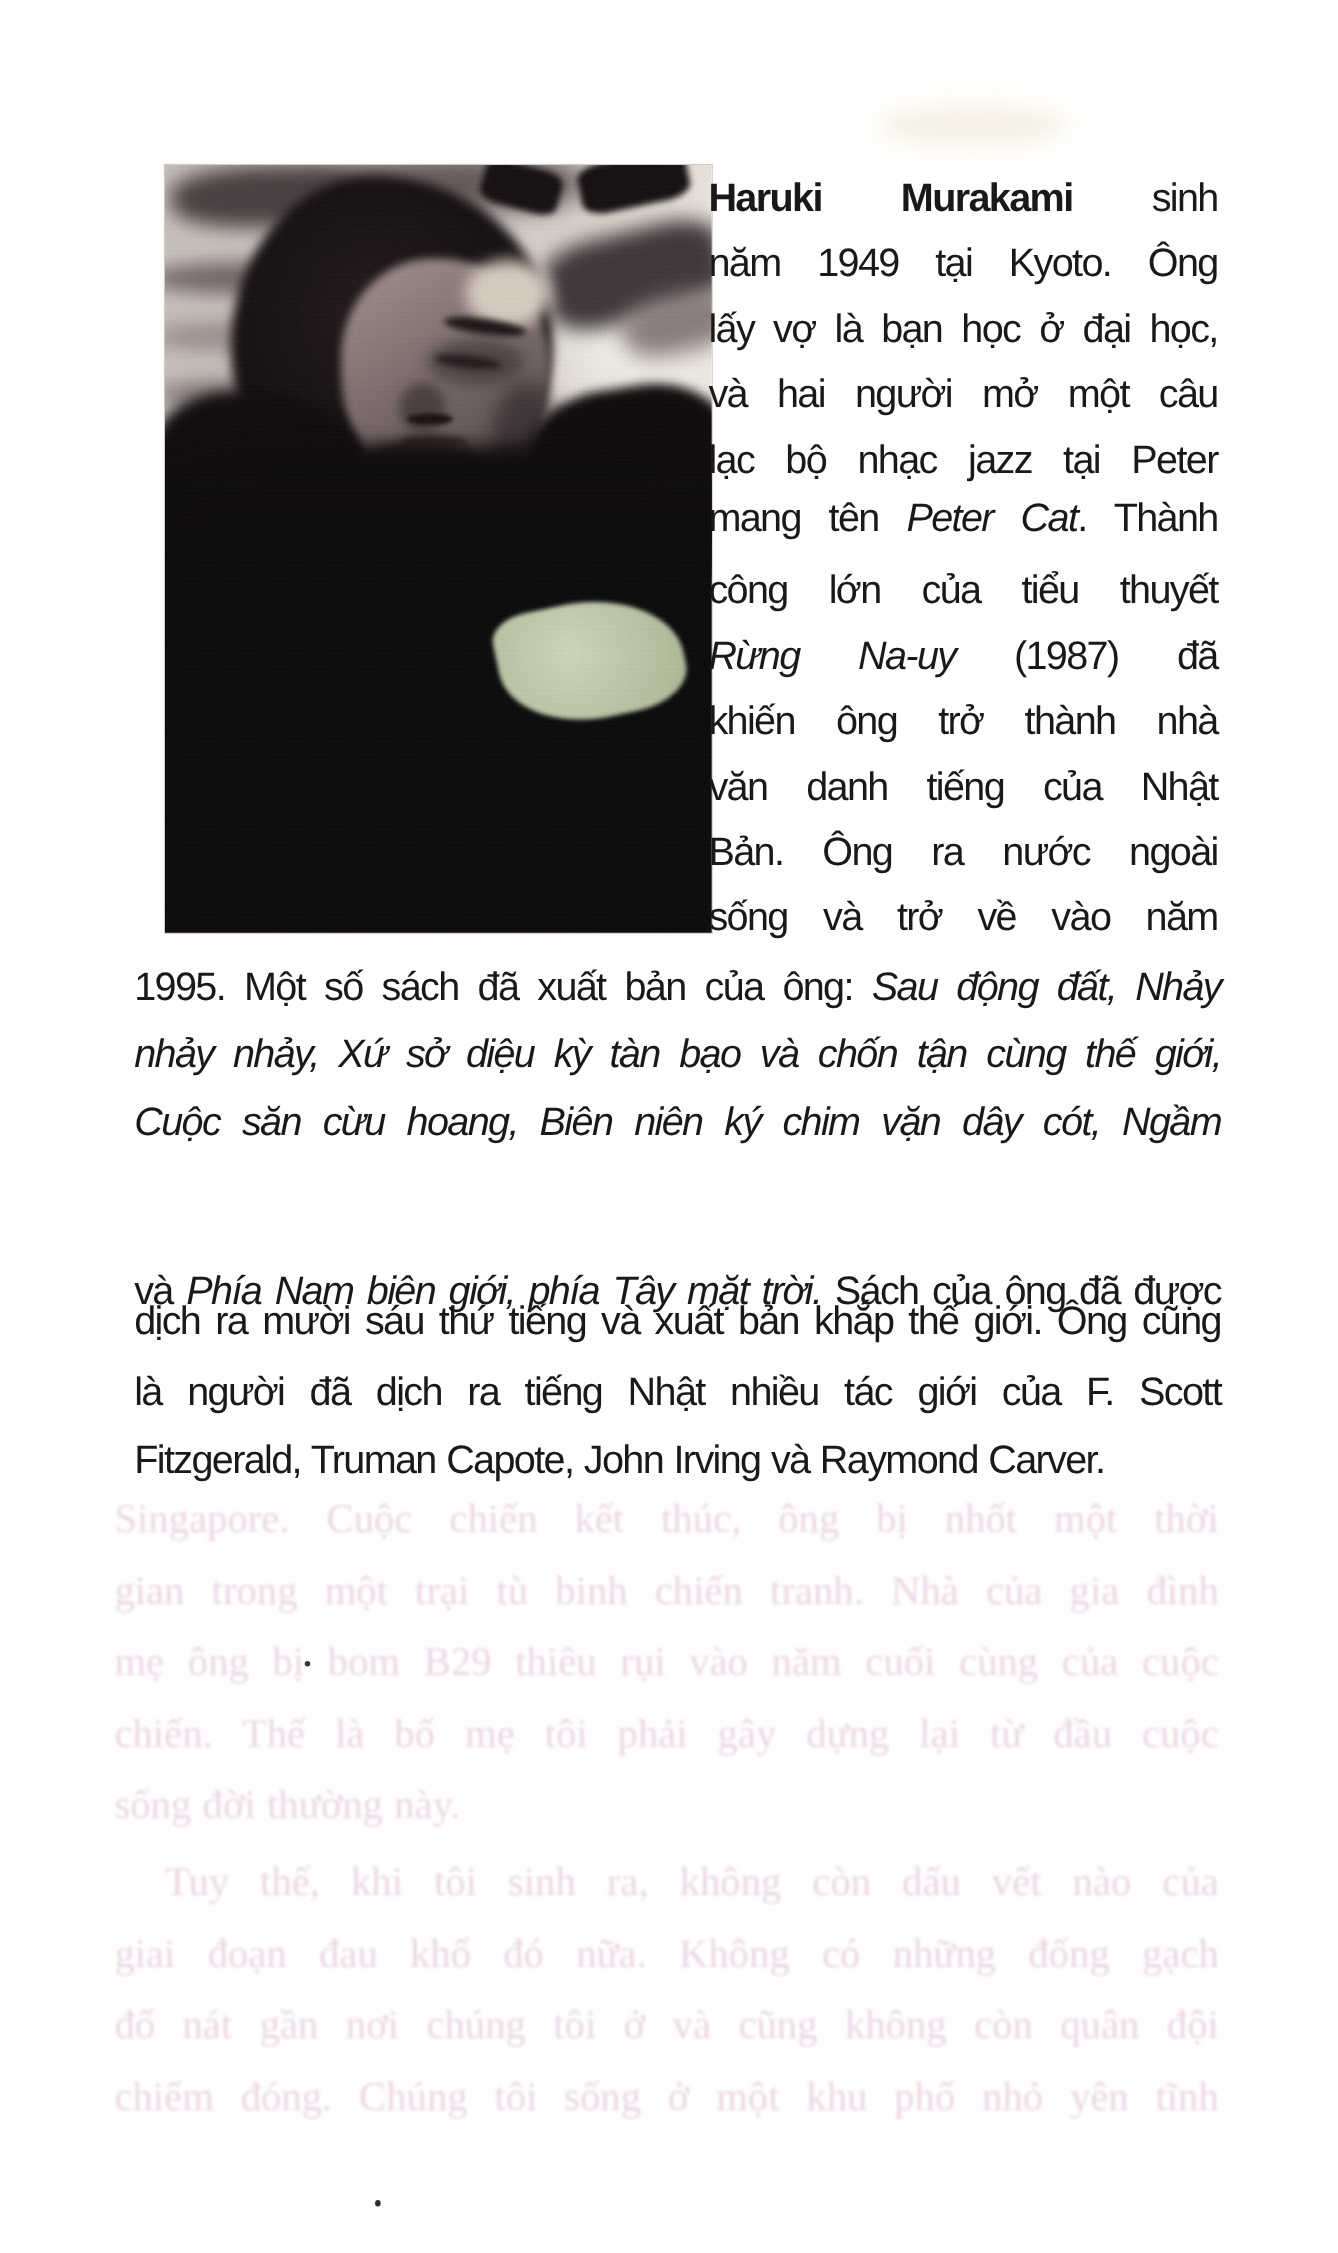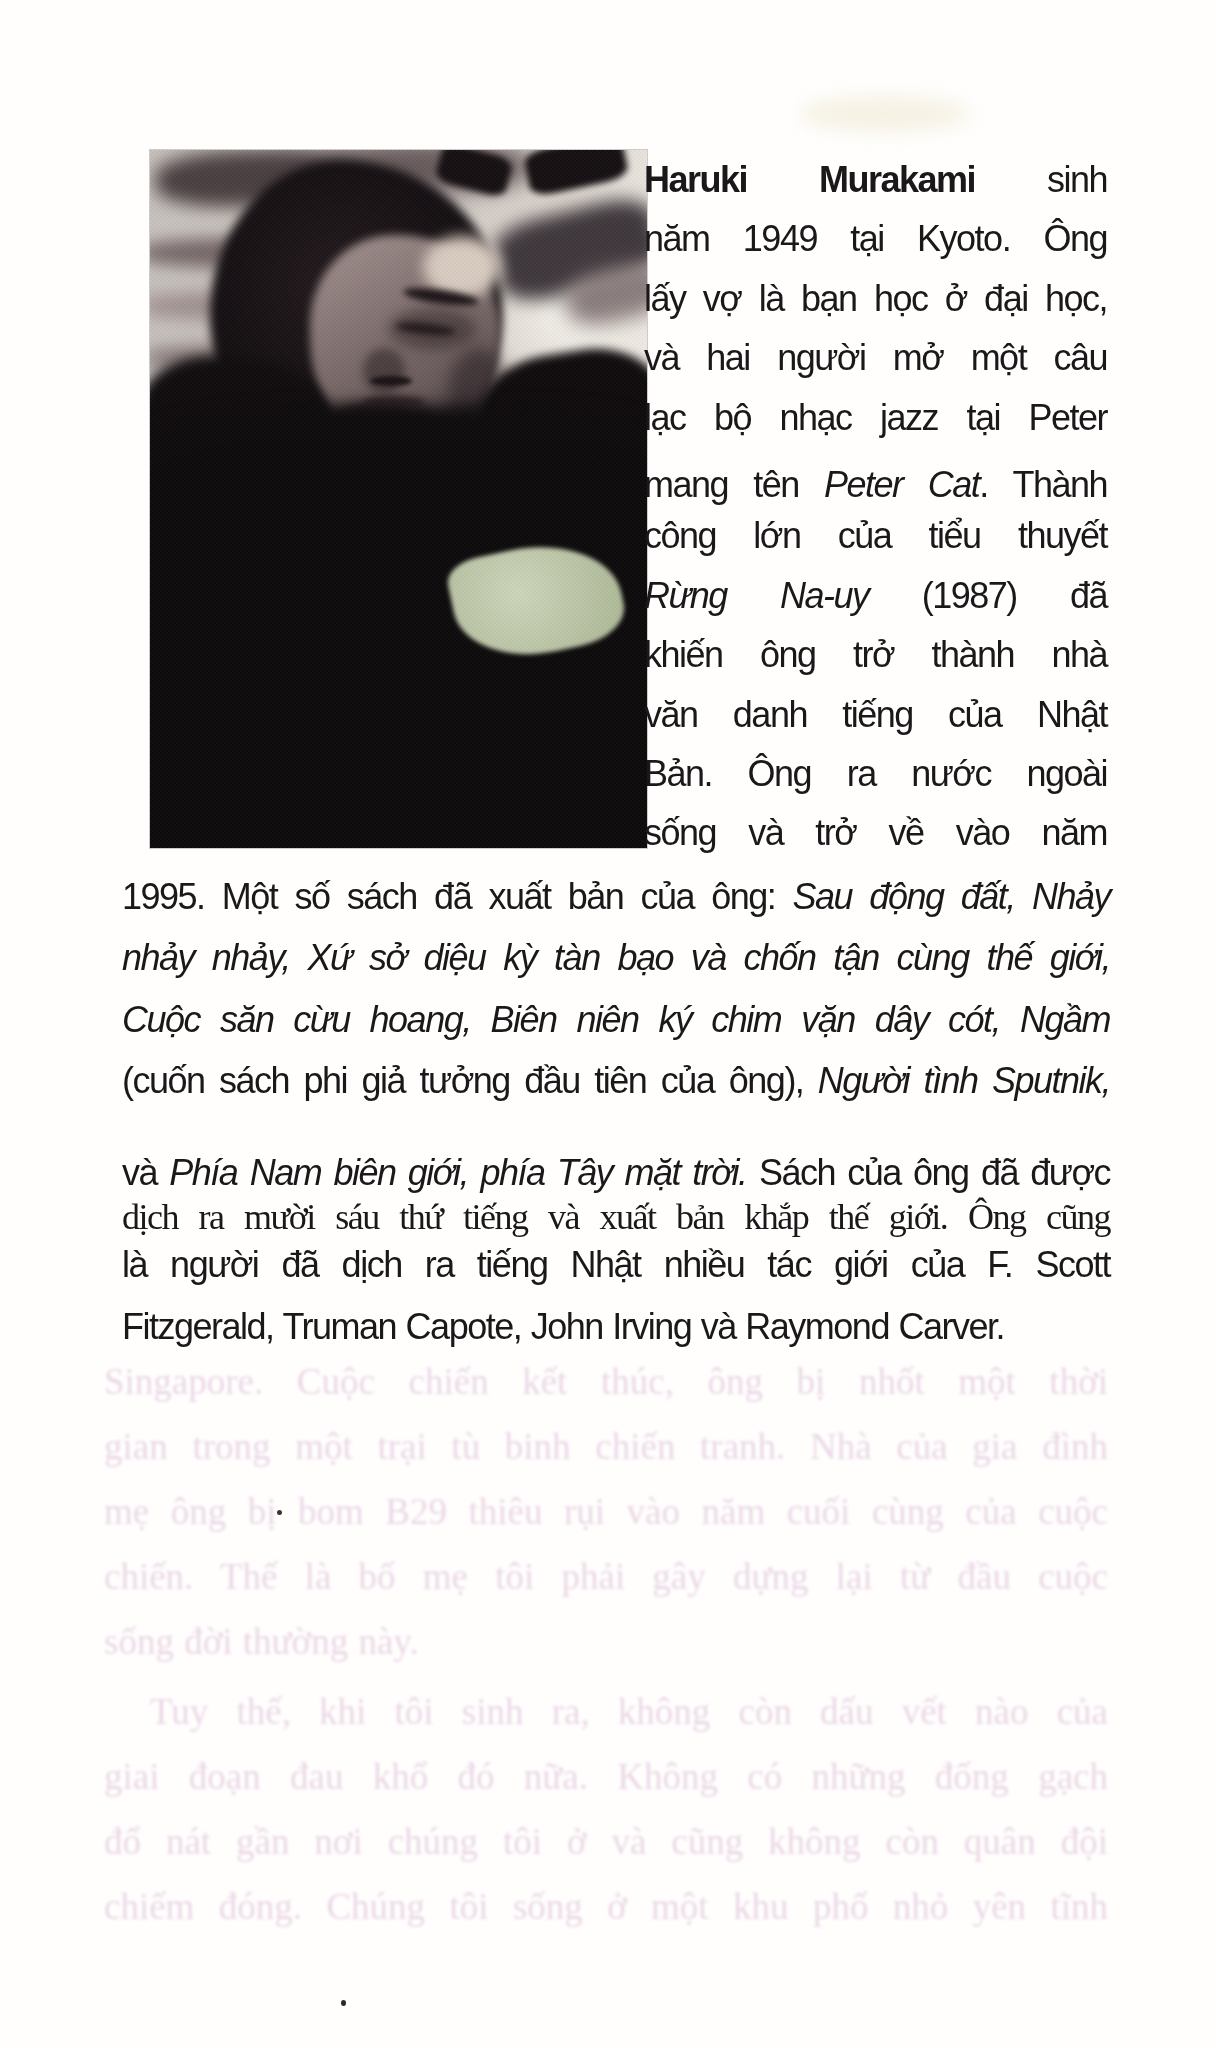--- a/index.html
+++ b/index.html
@@ -113,36 +113,35 @@
     <div class="sh ph-paper"></div>
     <div class="sh ph-grain"></div>
   </div>
 
   <div id="bio-column" class="textblock" style="left:644px;top:157px;width:463px;height:720px;">
       <div class="line" style="top: 0px;"><span class="run-b">Haruki Murakami</span><span class="run-r"> sinh</span></div>
       <div class="line" style="top: 59px;"><span class="run-r">năm 1949 tại Kyoto. Ông</span></div>
       <div class="line" style="top: 119px;"><span class="run-r">lấy vợ là bạn học ở đại học,</span></div>
       <div class="line" style="top: 178px;"><span class="run-r">và hai người mở một câu</span></div>
       <div class="line" style="top: 238px;"><span class="run-r">lạc bộ nhạc jazz tại Peter</span></div>
-      <div class="line" style="top: 305px;"><span class="run-r">mang tên </span><span class="run-i">Peter Cat</span><span class="run-r">. Thành</span></div>
+      <div class="line" style="top: 291px;"><span class="run-r">mang tên </span><span class="run-i">Peter Cat</span><span class="run-r">. Thành</span></div>
       <div class="line" style="top: 356px;"><span class="run-r">công lớn của tiểu thuyết</span></div>
       <div class="line" style="top: 416px;"><span class="run-i">Rừng Na-uy</span><span class="run-r"> (1987) đã</span></div>
       <div class="line" style="top: 475px;"><span class="run-r">khiến ông trở thành nhà</span></div>
       <div class="line" style="top: 535px;"><span class="run-r">văn danh tiếng của Nhật</span></div>
       <div class="line" style="top: 594px;"><span class="run-r">Bản. Ông ra nước ngoài</span></div>
       <div class="line" style="top: 653px;"><span class="run-r">sống và trở về vào năm</span></div>
     </div>
 
   <div id="bio-full" class="textblock" style="left:122px;top:874px;width:988px;height:500px;">
       <div class="line" style="top: 0px;"><span class="run-r">1995. Một số sách đã xuất bản của ông: </span><span class="run-i">Sau động đất, Nhảy</span></div>
       <div class="line" style="top: 61px;"><span class="run-i">nhảy nhảy, Xứ sở diệu kỳ tàn bạo và chốn tận cùng thế giới,</span></div>
       <div class="line" style="top: 123px;"><span class="run-i">Cuộc săn cừu hoang, Biên niên ký chim vặn dây cót, Ngầm</span></div>
-      <div class="line" style="top: 184px;"><span class="run-r">(cuốn sách phi giả tưởng đầu tiên của ông), </span><span class="run-i">Người tình Sputnik,</span></div>
       <div class="line" style="top: 232px; margin-top: 44px;"><span class="run-r">và </span><span class="run-i">Phía Nam biên giới, phía Tây mặt trời.</span><span class="run-r"> Sách của ông đã được</span></div>
-      <div class="line" style="top: 320px; font-family: Liberation Serif, serif;"><span class="run-r">dịch ra mười sáu thứ tiếng và xuất bản khắp thế giới. Ông cũng</span></div>
+      <div class="line" style="top: 304px;"><span class="run-r">dịch ra mười sáu thứ tiếng và xuất bản khắp thế giới. Ông cũng</span></div>
       <div class="line" style="top: 368px;"><span class="run-r">là người đã dịch ra tiếng Nhật nhiều tác giới của F. Scott</span></div>
       <div class="line no-just" style="top: 430px;"><span class="run-r">Fitzgerald, Truman Capote, John Irving và Raymond Carver.</span></div>
     </div>
 
   <div id="ghost1" class="ghostblock" style="left:104px;top:1358px;width:1004px;height:330px;">
       <div class="line" style="top: 0px;">Singapore. Cuộc chiến kết thúc, ông bị nhốt một thời</div>
       <div class="line" style="top: 65px;">gian trong một trại tù binh chiến tranh. Nhà của gia đình</div>
       <div class="line" style="top: 130px;">mẹ ông bị bom B29 thiêu rụi vào năm cuối cùng của cuộc</div>
       <div class="line" style="top: 195px;">chiến. Thế là bố mẹ tôi phải gây dựng lại từ đầu cuộc</div>
       <div class="line short" style="top: 260px;">sống đời thường này.</div>

